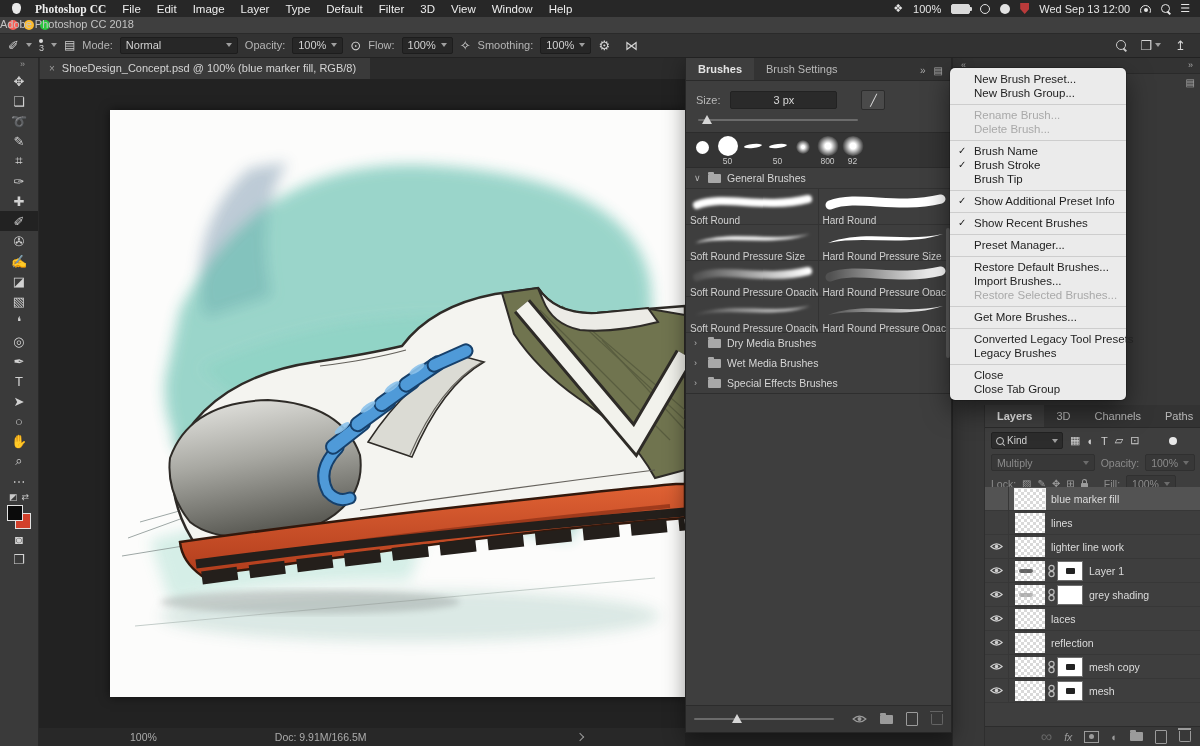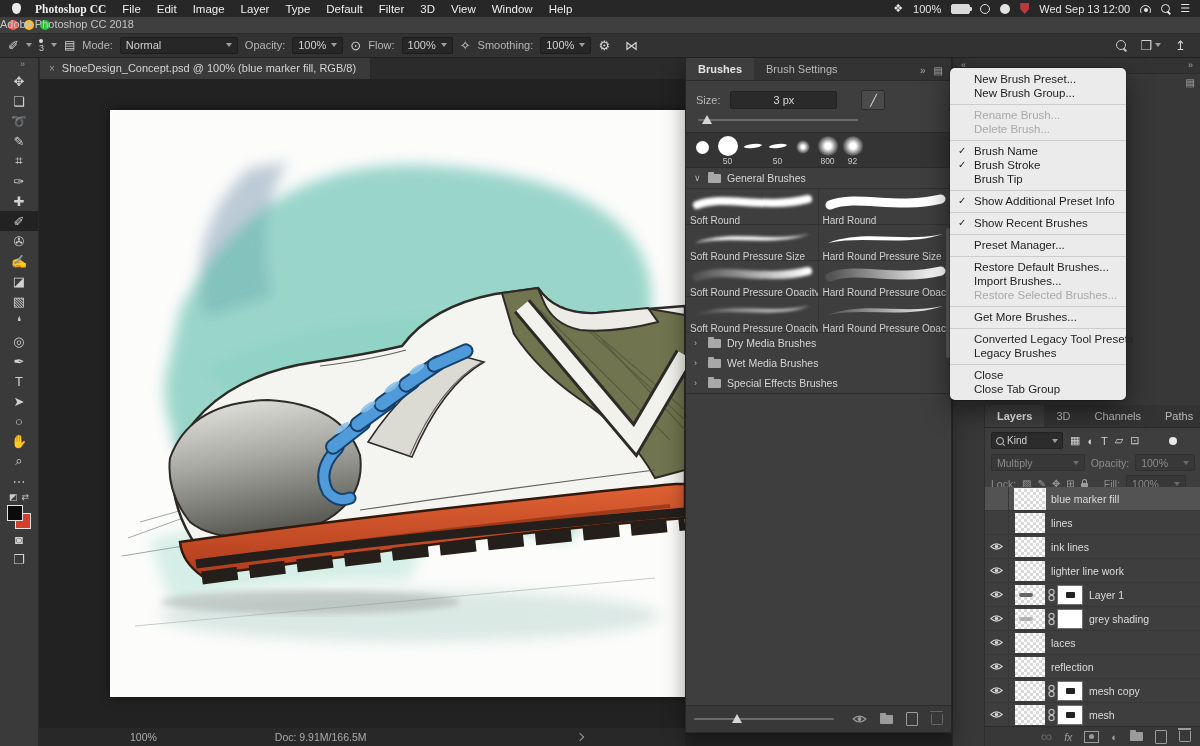--- a/index.html
+++ b/index.html
@@ -112,21 +112,21 @@
   #rd-menu{position:absolute;right:6px;top:20px;color:#a5a5a5;font-size:10px;}
   
   #layerspanel{position:absolute;left:31px;top:348px;width:217px;height:341px;background:#3e3e3e;border-left:1px solid #2e2e2e;box-sizing:border-box;}
   #lp-filter{display:flex;align-items:center;gap:7px;padding:4px 22px 2px 6px;}
   #kindbox{width:62px;height:15px;background:#2c2c2c;border:1px solid #222;border-radius:2px;display:flex;align-items:center;gap:3px;padding:0 4px;font-size:10px;color:#d0d0d0;}
   .mag3{width:6px;height:6px;border:1.4px solid #c9c9c9;border-radius:50%;position:relative;flex:0 0 auto;}
   .mag3:after{content:"";position:absolute;width:3px;height:1.4px;background:#c9c9c9;transform:rotate(45deg);left:4.5px;top:6px;}
   .f-ic{font-size:11px;color:#cfcfcf;}
   .f-toggle{width:8px;height:8px;border-radius:50%;background:#e8e8e8;margin-left:auto;margin-right:2px;}
   #lp-blend{display:flex;align-items:center;gap:6px;padding:3px 6px;font-size:10.5px;color:#8b8b8b;}
-  .dimbox{height:15px;background:#383838;border:1px solid #303030;border-radius:2px;display:flex;align-items:center;gap:15px;padding:0 5px;color:#8b8b8b;}
+  .dimbox{height:15px;background:#383838;border:1px solid #303030;border-radius:2px;display:flex;align-items:center;gap:5px;padding:0 5px;color:#8b8b8b;}
   #lp-lock{display:flex;align-items:center;gap:6px;padding:1px 6px 3px 6px;font-size:10.5px;color:#8b8b8b;border-bottom:1px solid #333;}
   .lock-ic{font-size:10px;color:#9c9c9c;}
   .padlock{width:7px;height:5px;background:#9c9c9c;position:relative;border-radius:1px;margin-top:3px;}
   .padlock:before{content:"";position:absolute;top:-4px;left:1px;width:3px;height:3px;border:1.2px solid #9c9c9c;border-bottom:none;border-radius:3px 3px 0 0;}
   #lp-rows{position:absolute;top:82px;left:0;right:0;bottom:19px;overflow:hidden;}
   .lrow{height:24px;display:flex;align-items:center;border-bottom:1px solid #373737;box-sizing:border-box;}
   .lrow.sel{background:#535353;}
   .leye{width:23px;align-self:stretch;border-right:1px solid #373737;display:flex;align-items:center;justify-content:center;flex:0 0 auto;}
   .lthumb{width:30px;height:20px;margin:0 6px 0 6px;flex:0 0 auto;position:relative;}
   .checker{background:linear-gradient(45deg,#d9d9d9 25%,transparent 25%,transparent 75%,#d9d9d9 75%),
@@ -448,30 +448,20 @@
           <span class="lthumb checker selthumb"></span>
           <span class="lname">blue marker fill</span>
         </div>
 
         <div class="lrow">
           <span class="leye"></span>
           <span class="lthumb checker"></span>
           <span class="lname">lines</span>
         </div>
 
-        <div class="lrow">
-          <span class="leye">
-              <svg width="13" height="9" viewBox="0 0 16 11">
-                <path d="M1 5.5 Q8 -1 15 5.5 Q8 12 1 5.5 Z" fill="none" stroke="#cfcfcf" stroke-width="1.3"></path>
-                <circle cx="8" cy="5.5" r="2.2" fill="#cfcfcf"></circle>
-              </svg>
-            </span>
-          <span class="lthumb checker"></span>
-          <span class="lname">ink lines</span>
-        </div>
 
         <div class="lrow">
           <span class="leye">
               <svg width="13" height="9" viewBox="0 0 16 11">
                 <path d="M1 5.5 Q8 -1 15 5.5 Q8 12 1 5.5 Z" fill="none" stroke="#cfcfcf" stroke-width="1.3"></path>
                 <circle cx="8" cy="5.5" r="2.2" fill="#cfcfcf"></circle>
               </svg>
             </span>
           <span class="lthumb checker"></span>
           <span class="lname">lighter line work</span>

